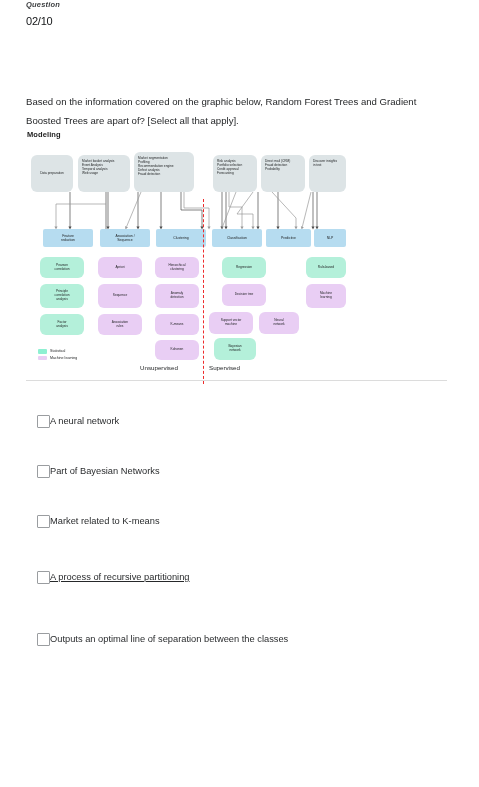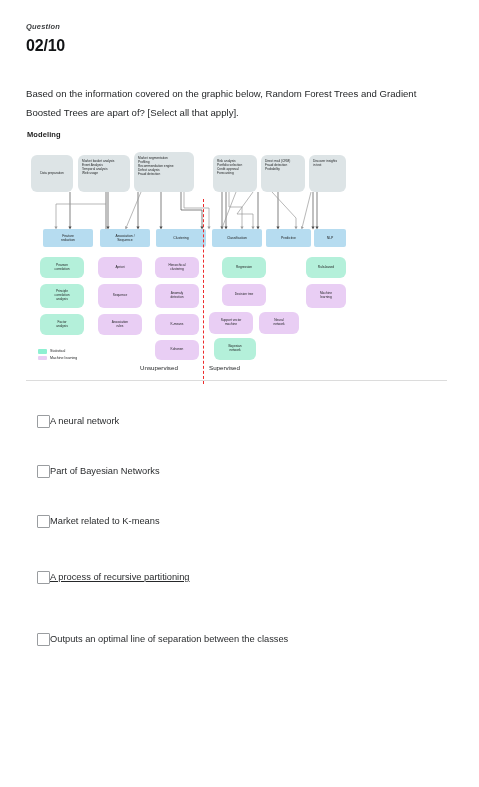--- a/index.html
+++ b/index.html
@@ -14,45 +14,45 @@
     font-family: "Liberation Sans", sans-serif;
     color: #26282a;
     position: relative;
     overflow: hidden;
   }
 
   
   .q-header {
     position: absolute;
     left: 26px;
-    top: 23px;
+    top: 1px;
     width: 420px;
   }
   .q-kicker {
     font-size: 7.5px;
     font-style: italic;
     font-weight: 600;
     color: #3d3f41;
     letter-spacing: 0.2px;
     line-height: 1;
   }
   .q-counter {
-    font-size: 16px;
-    font-weight: 700;
+    font-size: 11px;
+    font-weight: 400;
     color: #121416;
     letter-spacing: -0.2px;
     margin-top: 6px;
     line-height: 1.1;
   }
 
   
   .q-prompt {
     position: absolute;
     left: 26px;
-    top: 84px;
+    top: 92px;
     width: 400px;
     font-size: 9.6px;
     line-height: 2.0;
     color: #26282a;
   }
 
   
   .diagram {
     position: absolute;
     left: 26px;

